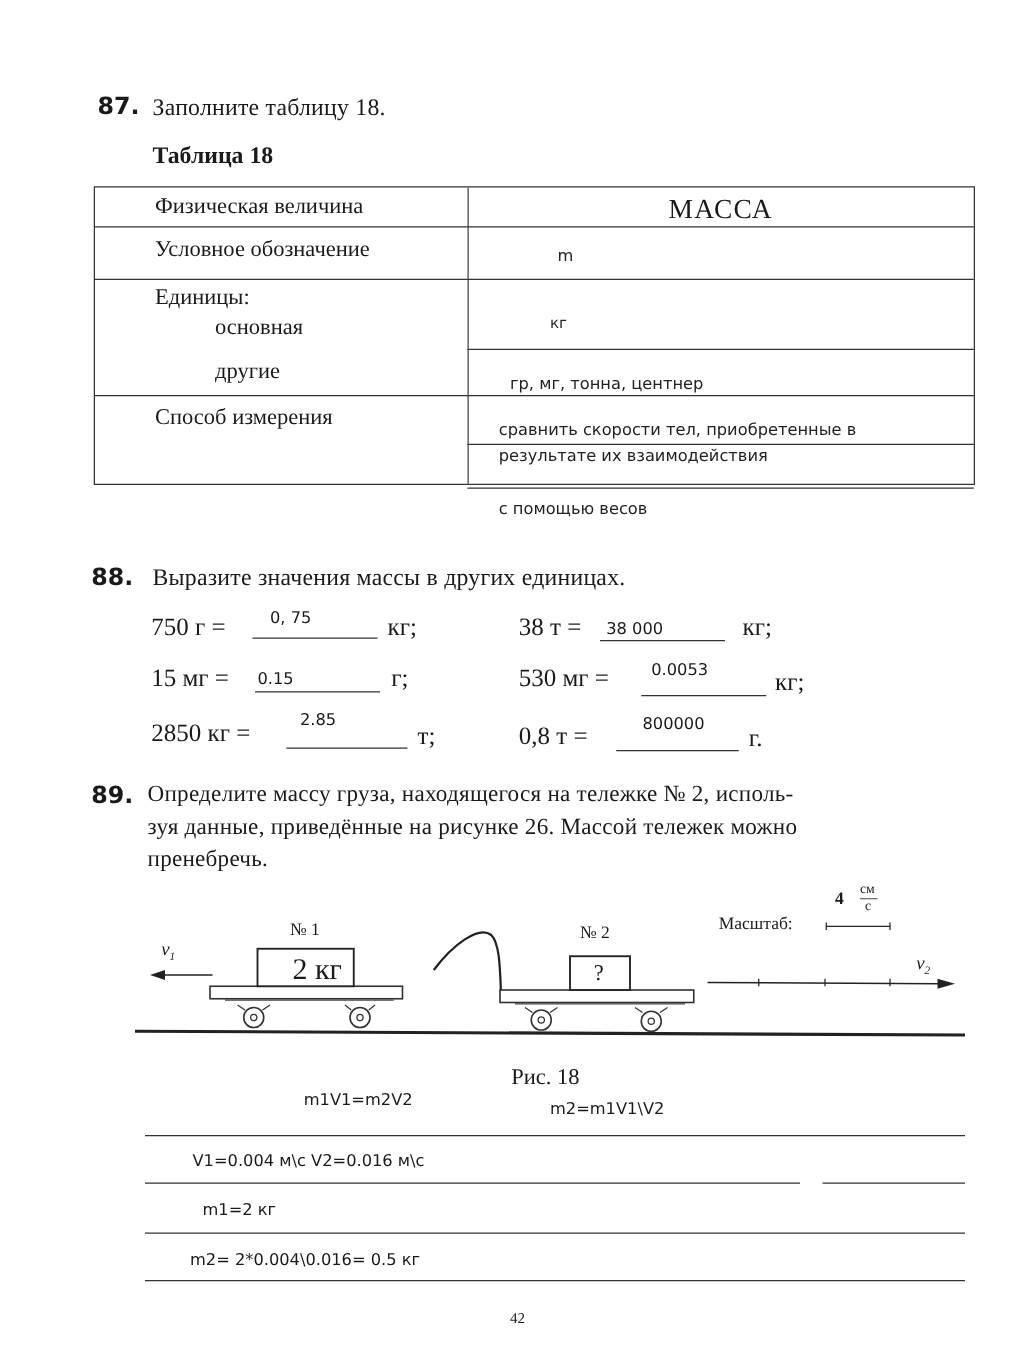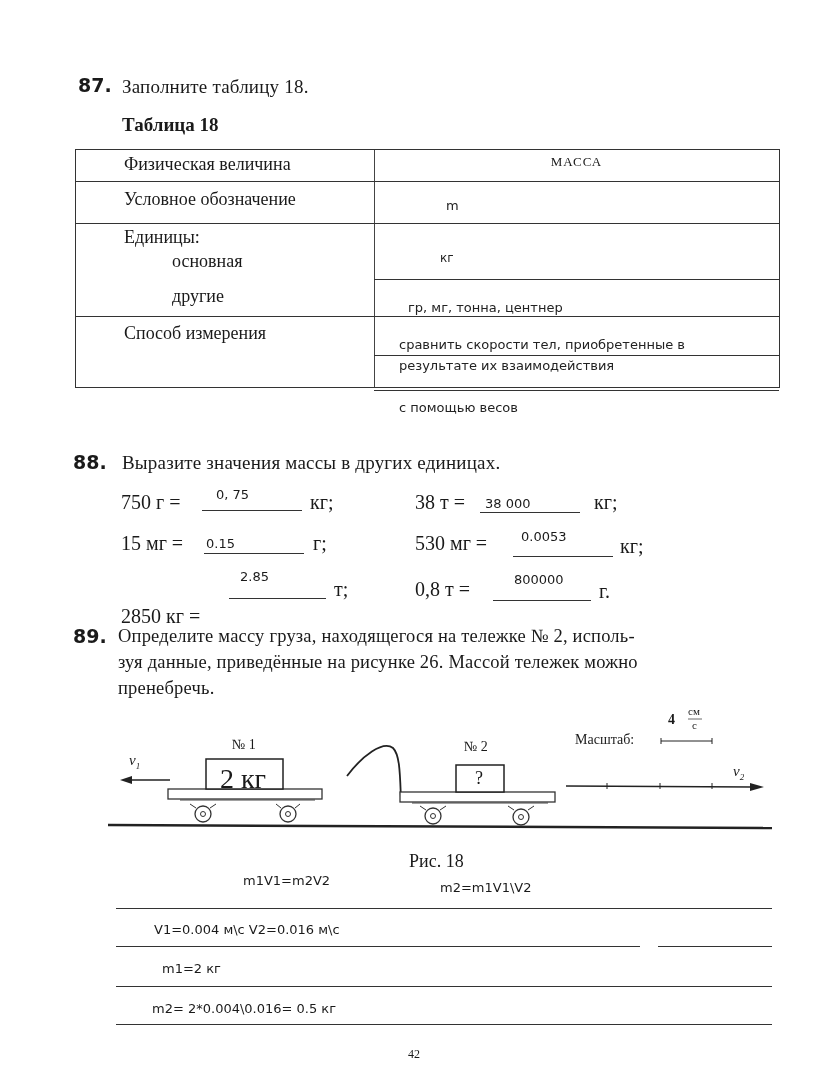--- a/index.html
+++ b/index.html
@@ -34,21 +34,21 @@
 <div class="tbl">
   <div class="vline"></div>
   <div class="hline" style="left:0; right:0; top:31px;"></div>
   <div class="hline" style="left:0; right:0; top:73px;"></div>
   <div class="hline" style="left:298px; right:0; top:129px;"></div>
   <div class="hline" style="left:0; right:0; top:166px;"></div>
   <div class="hline" style="left:298px; right:0; top:205px;"></div>
   <div class="hline" style="left:298px; right:0; top:240px;"></div>
 
   <div class="cell-l" style="left:48px; top:4px;">Физическая величина</div>
-  <div class="cell-r serif" style="left:298px; right:0; top:4px; text-align:center; font-size:13px; letter-spacing:1px;">МАССА</div>
+  <div class="cell-r serif" style="left:298px; right:0; top:4px; text-align:center; font-size:22px; letter-spacing:1px;">МАССА</div>
 
   <div class="cell-l" style="left:48px; top:39px;">Условное обозначение</div>
   <div class="cell-r hand" style="left:370px; top:48px;">m</div>
 
   <div class="cell-l" style="left:48px; top:77px;">Единицы:</div>
   <div class="cell-l" style="left:96px; top:101px;">основная</div>
   <div class="cell-r hand" style="left:364px; top:101px; font-size:12px;">кг</div>
   <div class="cell-l" style="left:96px; top:136px;text-align:right;">другие</div>
   <div class="cell-r hand" style="left:332px; top:150px;">гр, мг, тонна, центнер</div>
 
@@ -74,21 +74,21 @@
 <div class="eq" style="left:121px; top:532px;">15 мг =</div>
 <div class="blank" style="left:204px; top:538px; width:100px; height:16px;"></div>
 <div class="ans" style="left:206px; top:536px;">0.15</div>
 <div class="eq" style="left:313px; top:532px;">г;</div>
 
 <div class="eq" style="left:415px; top:532px;">530 мг =</div>
 <div class="blank" style="left:513px; top:541px; width:100px; height:16px;"></div>
 <div class="ans" style="left:521px; top:529px;">0.0053</div>
 <div class="eq" style="left:620px; top:535px;">кг;</div>
 
-<div class="eq" style="left:121px; top:576px;margin-top:29px;">2850 кг =</div>
+<div class="eq" style="left:121px; top:576px;">2850 кг =</div>
 <div class="blank" style="left:229px; top:583px; width:97px; height:16px;"></div>
 <div class="ans" style="left:240px; top:569px;">2.85</div>
 <div class="eq" style="left:334px; top:578px;">т;</div>
 
 <div class="eq" style="left:415px; top:578px;">0,8 т =</div>
 <div class="blank" style="left:493px; top:585px; width:98px; height:16px;"></div>
 <div class="ans" style="left:514px; top:572px;">800000</div>
 <div class="eq" style="left:599px; top:580px;">г.</div>
 
 <div class="abs num" style="left:73px; top:625px;">89.</div>
@@ -134,21 +134,21 @@
     <line x1="660" y1="783" x2="660" y2="789" stroke="#222" stroke-width="1"></line>
     <line x1="712" y1="783" x2="712" y2="789" stroke="#222" stroke-width="1"></line>
 
     <line x1="661" y1="741" x2="712" y2="741" stroke="#222" stroke-width="1"></line>
     <line x1="661" y1="738" x2="661" y2="744" stroke="#222" stroke-width="1"></line>
     <line x1="712" y1="738" x2="712" y2="744" stroke="#222" stroke-width="1"></line>
     <line x1="688" y1="719" x2="702" y2="719" stroke="#444" stroke-width="0.8"></line>
   </svg>
 
   <div class="abs serif" style="left:232px; top:737px; font-size:14px;">№ 1</div>
-  <div class="abs serif" style="left:220px; top:763px; font-size:28px;">2 кг</div>
+  <div class="abs serif" style="left:234px; top:763px; font-size:24px;">2 кг</div>
   <div class="abs serif" style="left:464px; top:739px; font-size:14px;">№ 2</div>
   <div class="abs serif" style="left:475px; top:768px; font-size:18px;">?</div>
 
   <div class="abs serif" style="left:129px; top:752px; font-size:15px; font-style:italic;">
     <span>v</span><sub style="font-size:9px;">1</sub>
   </div>
   <div class="abs serif" style="left:733px; top:763px; font-size:15px; font-style:italic;">
     <span>v</span><sub style="font-size:9px;">2</sub>
   </div>
 

